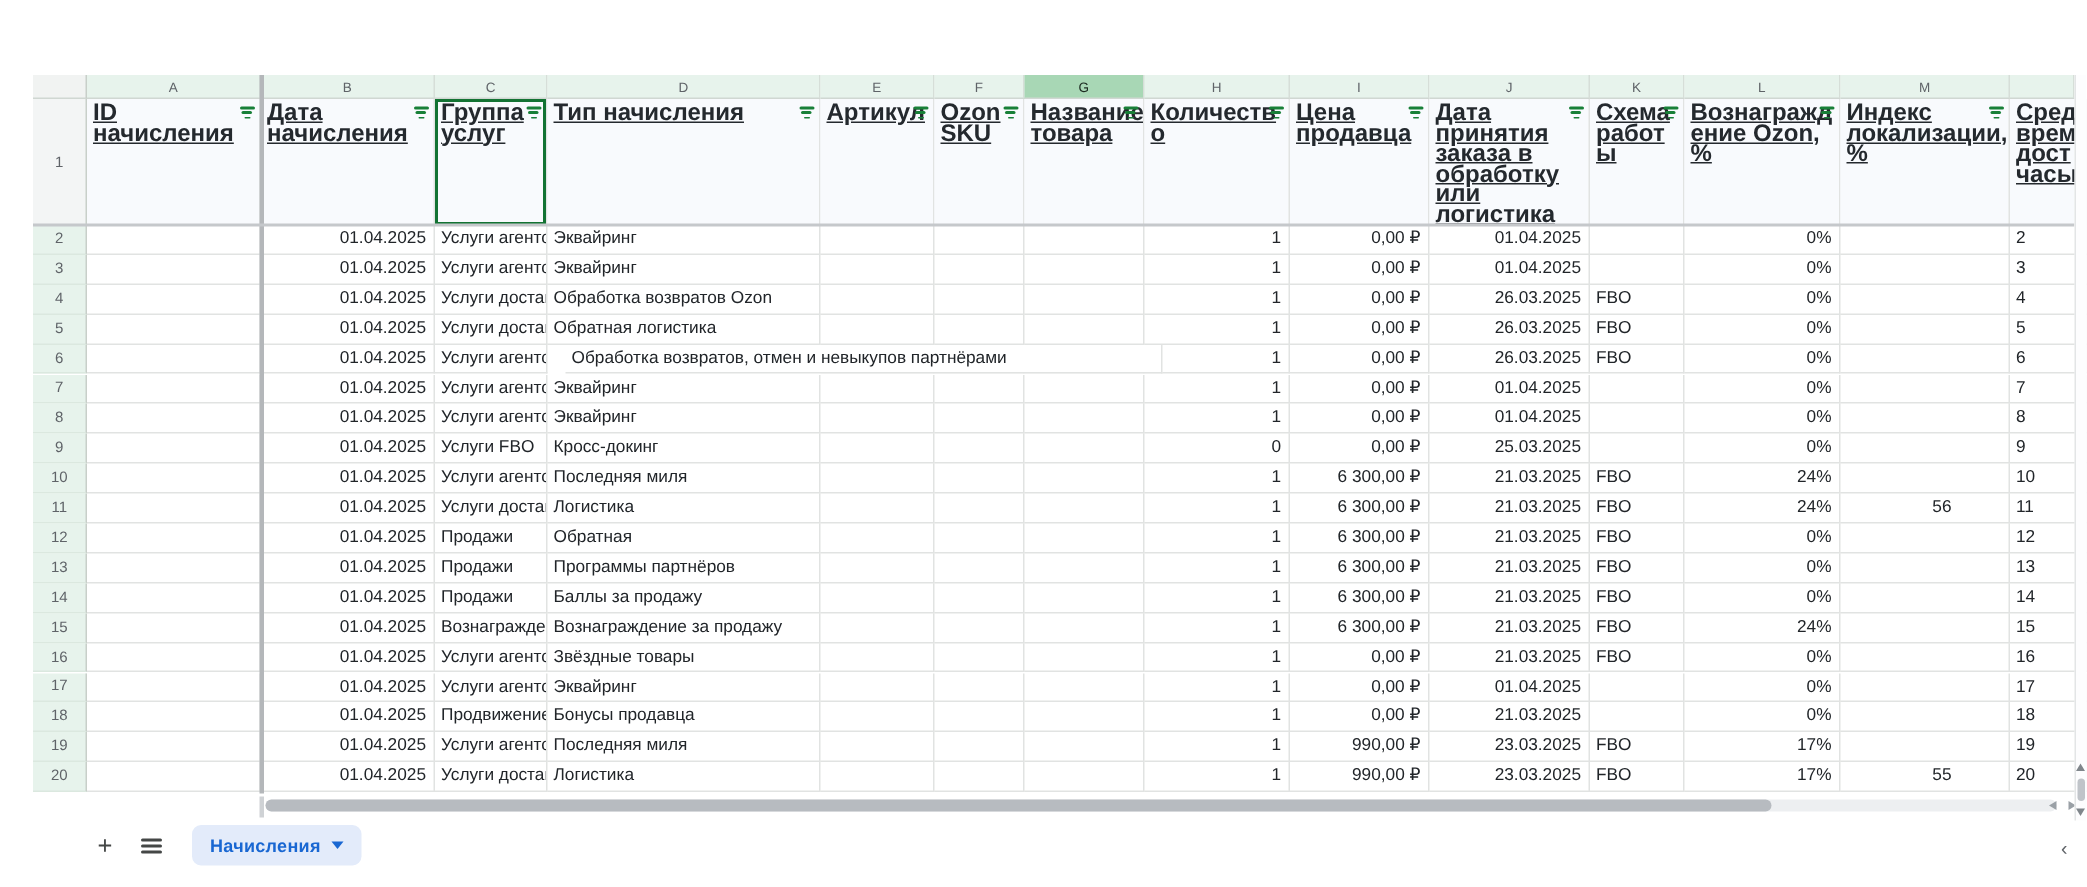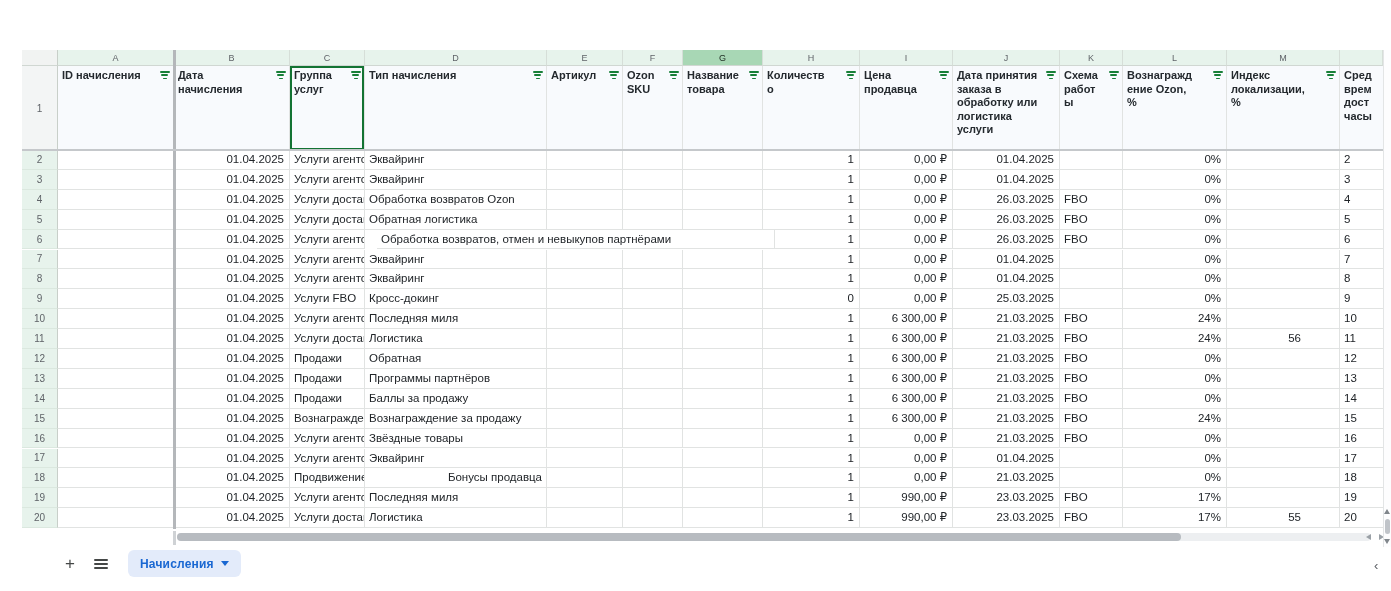--- a/index.html
+++ b/index.html
@@ -23,21 +23,21 @@
   .colstrip{position:absolute;box-sizing:border-box;background:var(--gut);border-right:1px solid #d6ded8;
             border-bottom:1px solid #d0d7d2;color:#5f6368;font-size:9px;display:flex;align-items:center;
             justify-content:center;}
   .colstrip.sel{background:#a8d7b5;color:#1c2b21;}
   .gut{position:absolute;box-sizing:border-box;background:var(--gut);border-right:1px solid #c8cfc9;
        border-bottom:1px solid #dbe8df;color:#5f6368;font-size:10px;display:flex;align-items:center;
        justify-content:center;}
   .gut1{background:#f3f5f5;border-bottom:none;}
   .hcell{position:absolute;box-sizing:border-box;background:var(--hdr);border-right:1px solid var(--grid);
          padding:3px 4px;overflow:hidden;}
-  .htext{font-size:11px;font-weight:bold;line-height:13.5px;white-space:pre-line;color:#24292e;}
+  .htext{font-size:16px;font-weight:bold;line-height:13.5px;white-space:pre-line;color:#24292e;text-decoration:underline;}
   .activecell{box-shadow:inset 0 0 0 2px #137333;}
   .ficon{position:absolute;top:4px;right:3px;width:11px;height:10px;display:flex;flex-direction:column;
          align-items:center;gap:1.8px;padding-top:1px;}
   .fbar{height:1.6px;background:#188038;border-radius:1px;}
   .cell{position:absolute;box-sizing:border-box;border-right:1px solid var(--grid);
         border-bottom:1px solid var(--grid);font-size:11.5px;line-height:19px;color:#212529;
         white-space:nowrap;overflow:hidden;padding:0 4px;}
   .a-r{text-align:right;padding-right:5px;}
   .mpad{padding-right:38px;}
   .dover{z-index:2;background:#fff;}
@@ -459,21 +459,21 @@
       <div class="cell a-r" style="position: absolute; left: 860px; top: 448.5px; width: 93px; height: 19.9px;">0,00 ₽</div>
       <div class="cell a-r" style="position: absolute; left: 953px; top: 448.5px; width: 107px; height: 19.9px;">01.04.2025</div>
       <div class="cell a-l" style="position: absolute; left: 1060px; top: 448.5px; width: 63px; height: 19.9px;"></div>
       <div class="cell a-r" style="position: absolute; left: 1123px; top: 448.5px; width: 104px; height: 19.9px;">0%</div>
       <div class="cell a-r mpad" style="position: absolute; left: 1227px; top: 448.5px; width: 113px; height: 19.9px;"></div>
       <div class="cell a-l" style="position: absolute; left: 1340px; top: 448.5px; width: 51px; height: 19.9px;">17</div>
       <div class="gut" style="position: absolute; left: 22px; top: 468.4px; width: 36px; height: 19.9px;">18</div>
       <div class="cell a-l" style="position: absolute; left: 58px; top: 468.4px; width: 116px; height: 19.9px;"></div>
       <div class="cell a-r" style="position: absolute; left: 174px; top: 468.4px; width: 116px; height: 19.9px;">01.04.2025</div>
       <div class="cell a-l" style="position: absolute; left: 290px; top: 468.4px; width: 75px; height: 19.9px;">Продвижение и бонусы</div>
-      <div class="cell a-l" style="position: absolute; left: 365px; top: 468.4px; width: 182px; height: 19.9px; text-align: right;">Бонусы продавца</div>
+      <div class="cell a-l" style="position: absolute; left: 365px; top: 468.4px; width: 182px; height: 19.9px;">Бонусы продавца</div>
       <div class="cell a-l" style="position: absolute; left: 547px; top: 468.4px; width: 76px; height: 19.9px;"></div>
       <div class="cell a-l" style="position: absolute; left: 623px; top: 468.4px; width: 60px; height: 19.9px;"></div>
       <div class="cell a-l" style="position: absolute; left: 683px; top: 468.4px; width: 80px; height: 19.9px;"></div>
       <div class="cell a-r" style="position: absolute; left: 763px; top: 468.4px; width: 97px; height: 19.9px;">1</div>
       <div class="cell a-r" style="position: absolute; left: 860px; top: 468.4px; width: 93px; height: 19.9px;">0,00 ₽</div>
       <div class="cell a-r" style="position: absolute; left: 953px; top: 468.4px; width: 107px; height: 19.9px;">21.03.2025</div>
       <div class="cell a-l" style="position: absolute; left: 1060px; top: 468.4px; width: 63px; height: 19.9px;"></div>
       <div class="cell a-r" style="position: absolute; left: 1123px; top: 468.4px; width: 104px; height: 19.9px;">0%</div>
       <div class="cell a-r mpad" style="position: absolute; left: 1227px; top: 468.4px; width: 113px; height: 19.9px;"></div>
       <div class="cell a-l" style="position: absolute; left: 1340px; top: 468.4px; width: 51px; height: 19.9px;">18</div>

